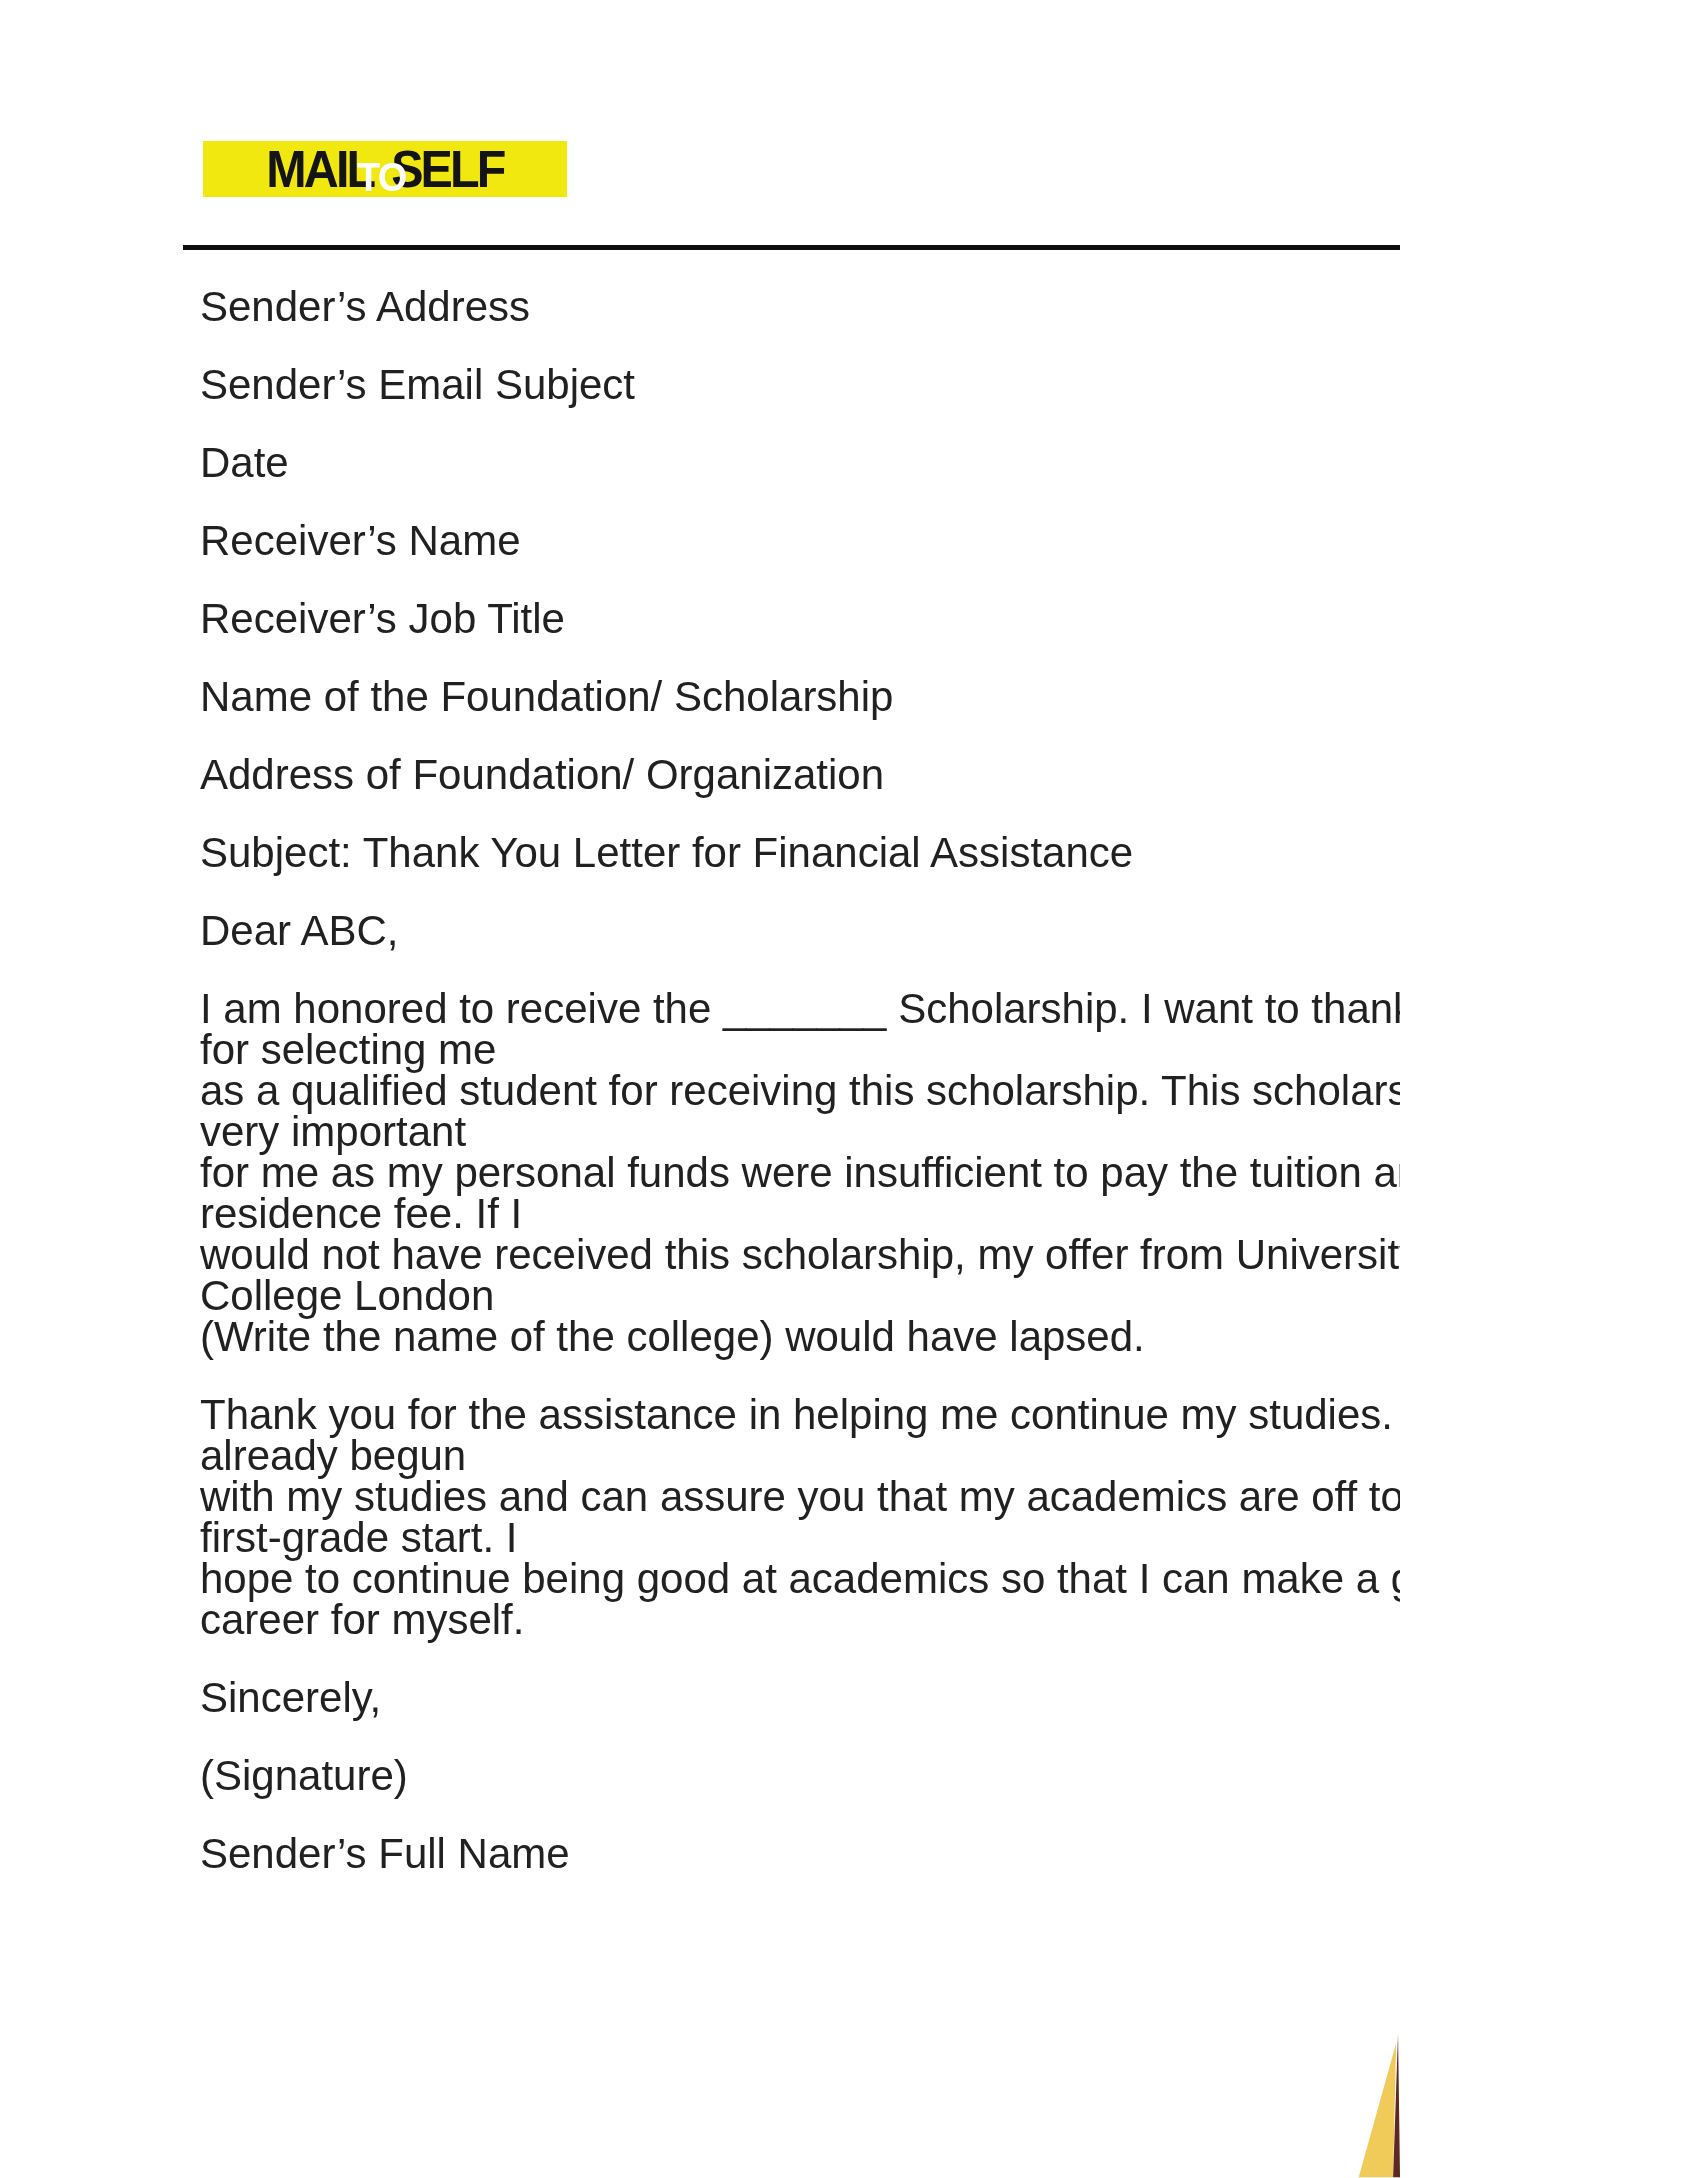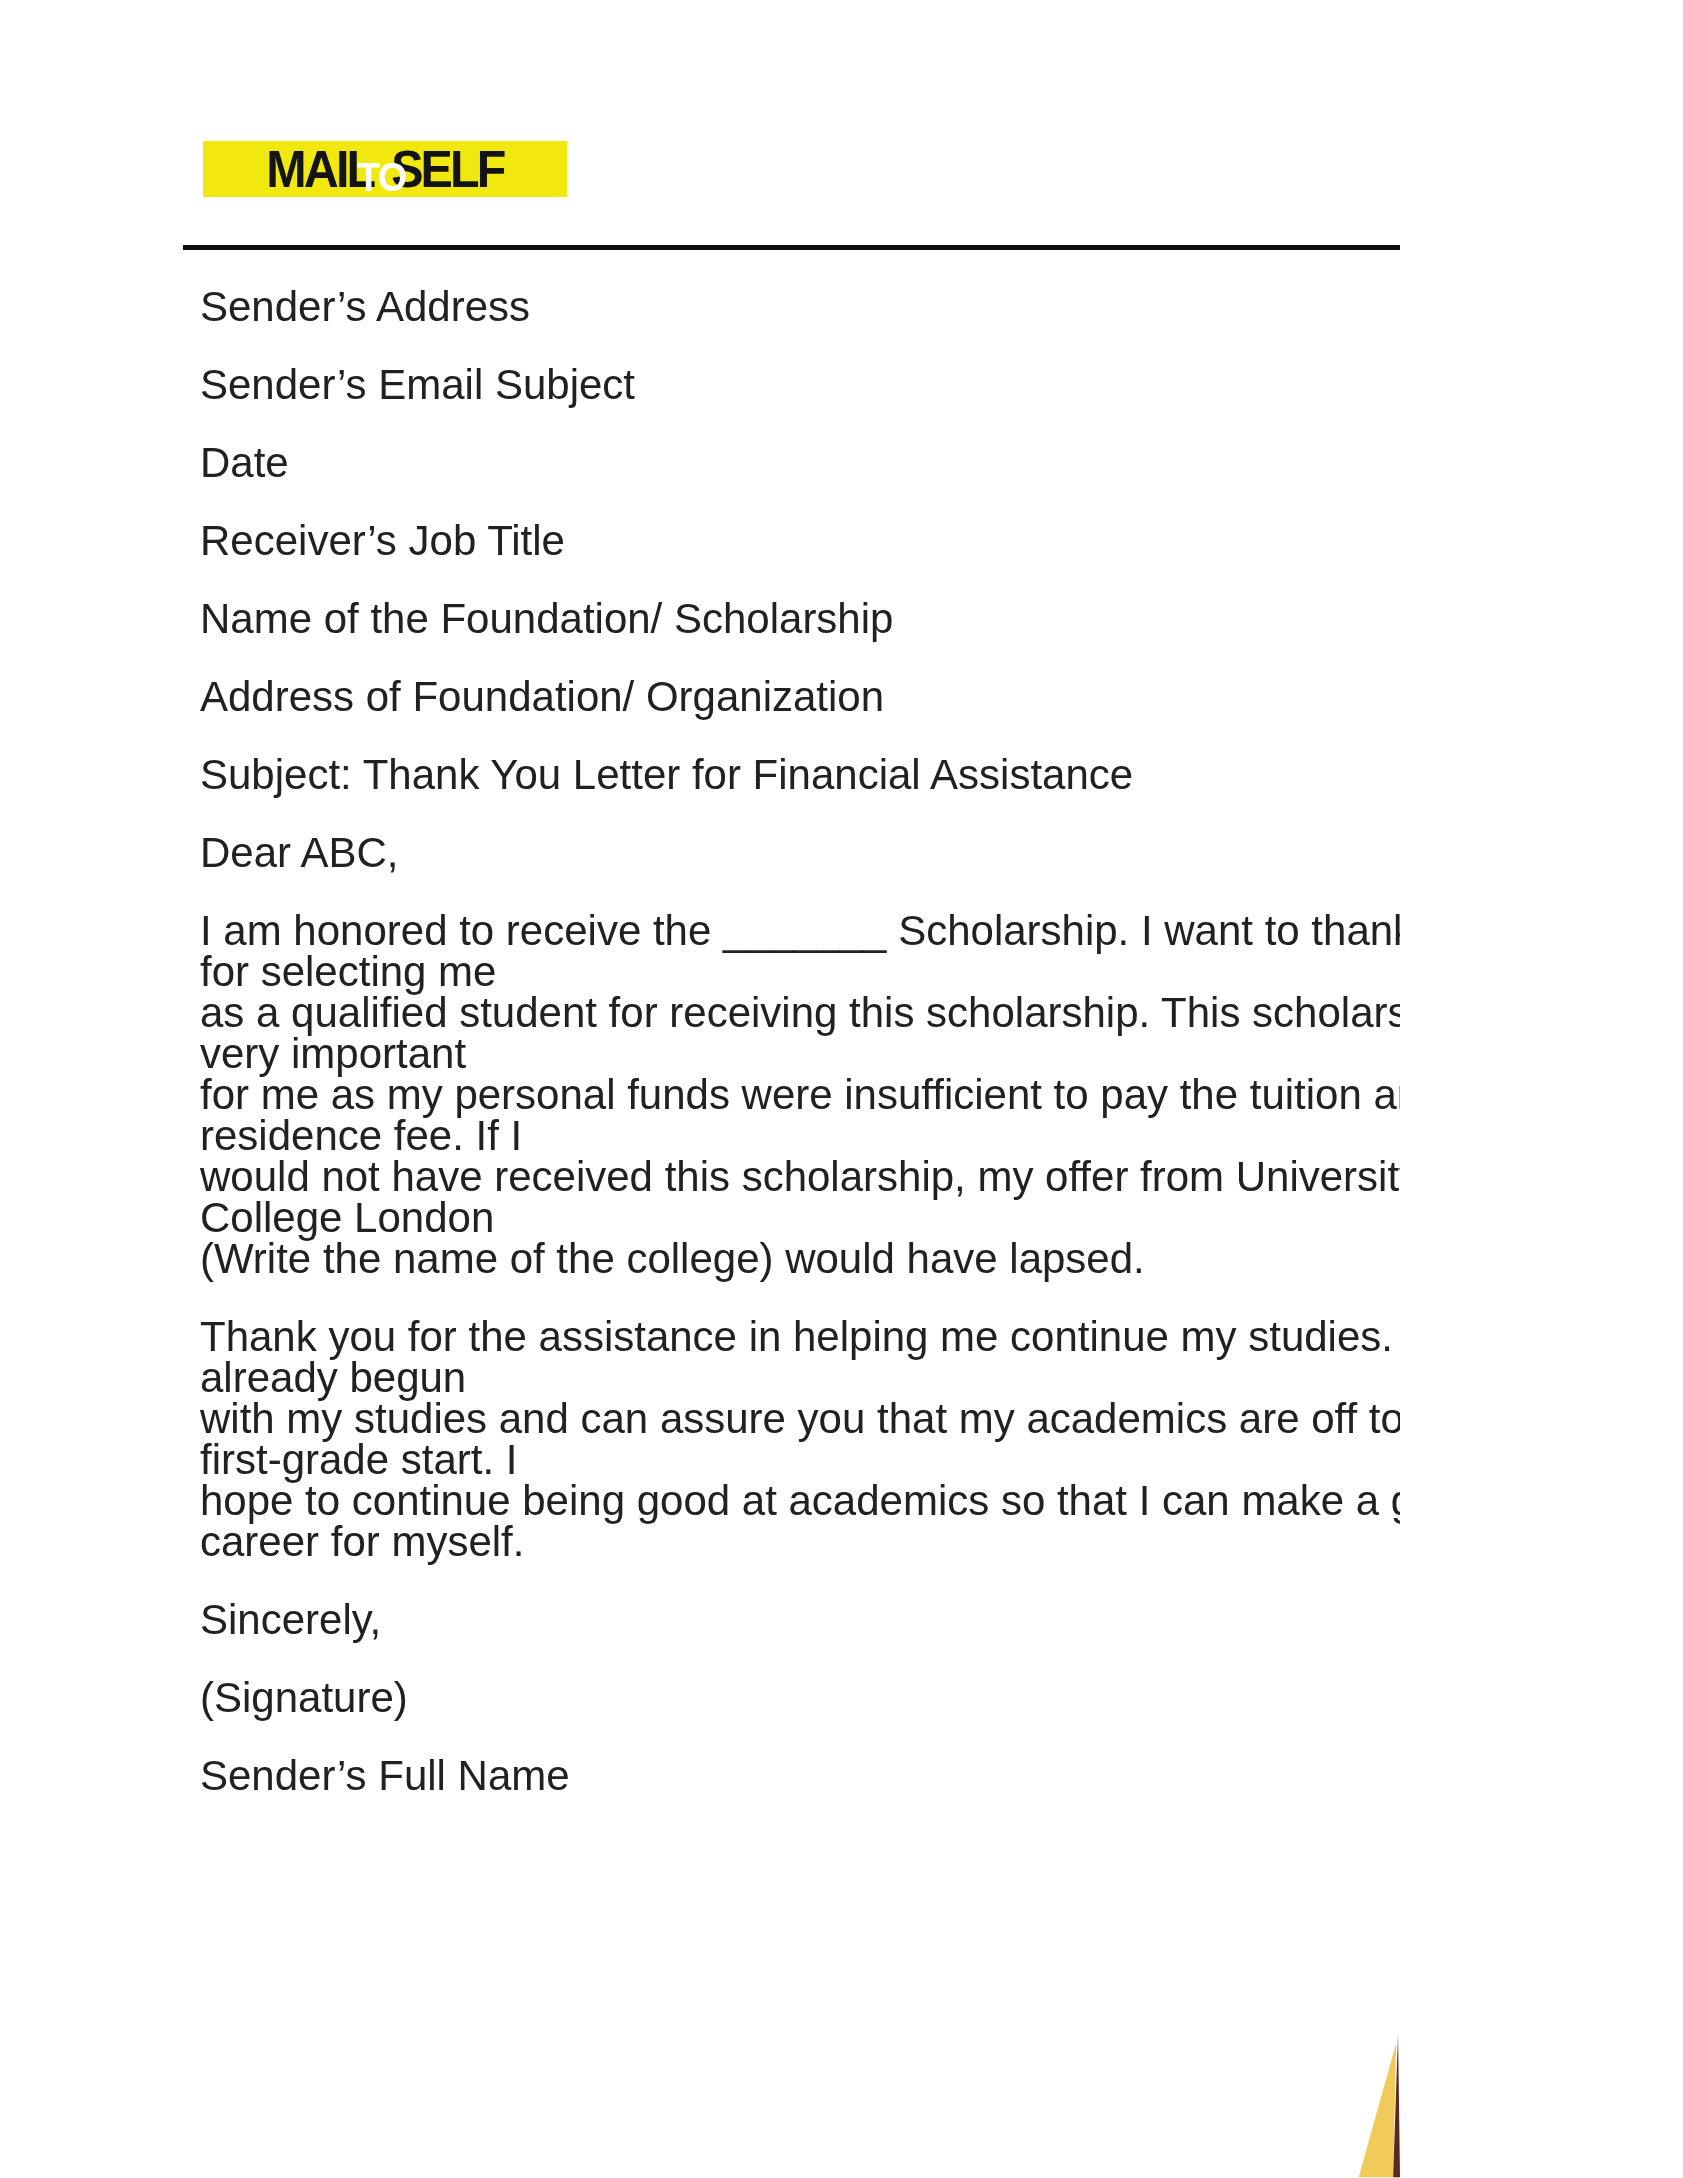--- a/index.html
+++ b/index.html
@@ -102,20 +102,21 @@
       <span class="logo-word">SELF</span>
     </div>
   </div>
 
   <div class="rule"></div>
 
   <div class="content">
     <p>Sender’s Address</p>
     <p>Sender’s Email Subject</p>
     <p>Date</p>
+    <p>Receiver’s Name</p>
     <p>Receiver’s Job Title</p>
     <p>Name of the Foundation/ Scholarship</p>
     <p>Address of Foundation/ Organization</p>
     <p>Subject: Thank You Letter for Financial Assistance</p>
     <p>Dear ABC,</p>
     <p>I am honored to receive the _______ Scholarship. I want to thank you for selecting me
 as a qualified student for receiving this scholarship. This scholarship is very important
 for me as my personal funds were insufficient to pay the tuition and residence fee. If I
 would not have received this scholarship, my offer from University College London
 (Write the name of the college) would have lapsed.</p>

